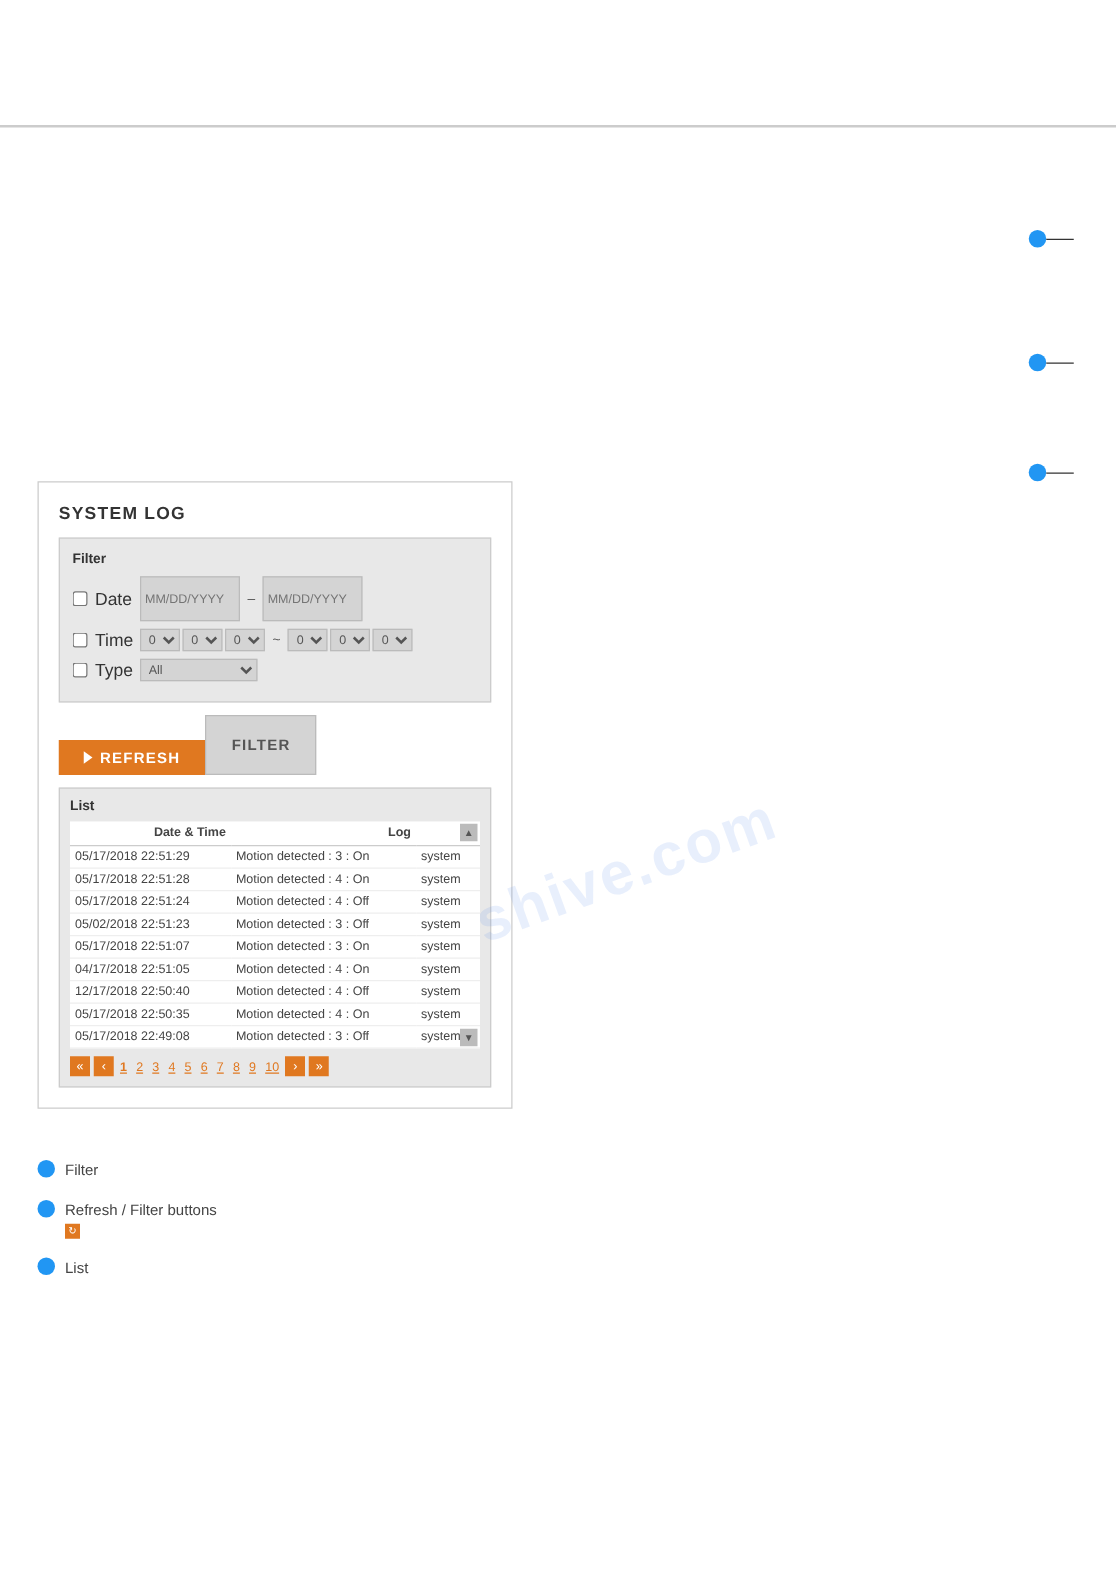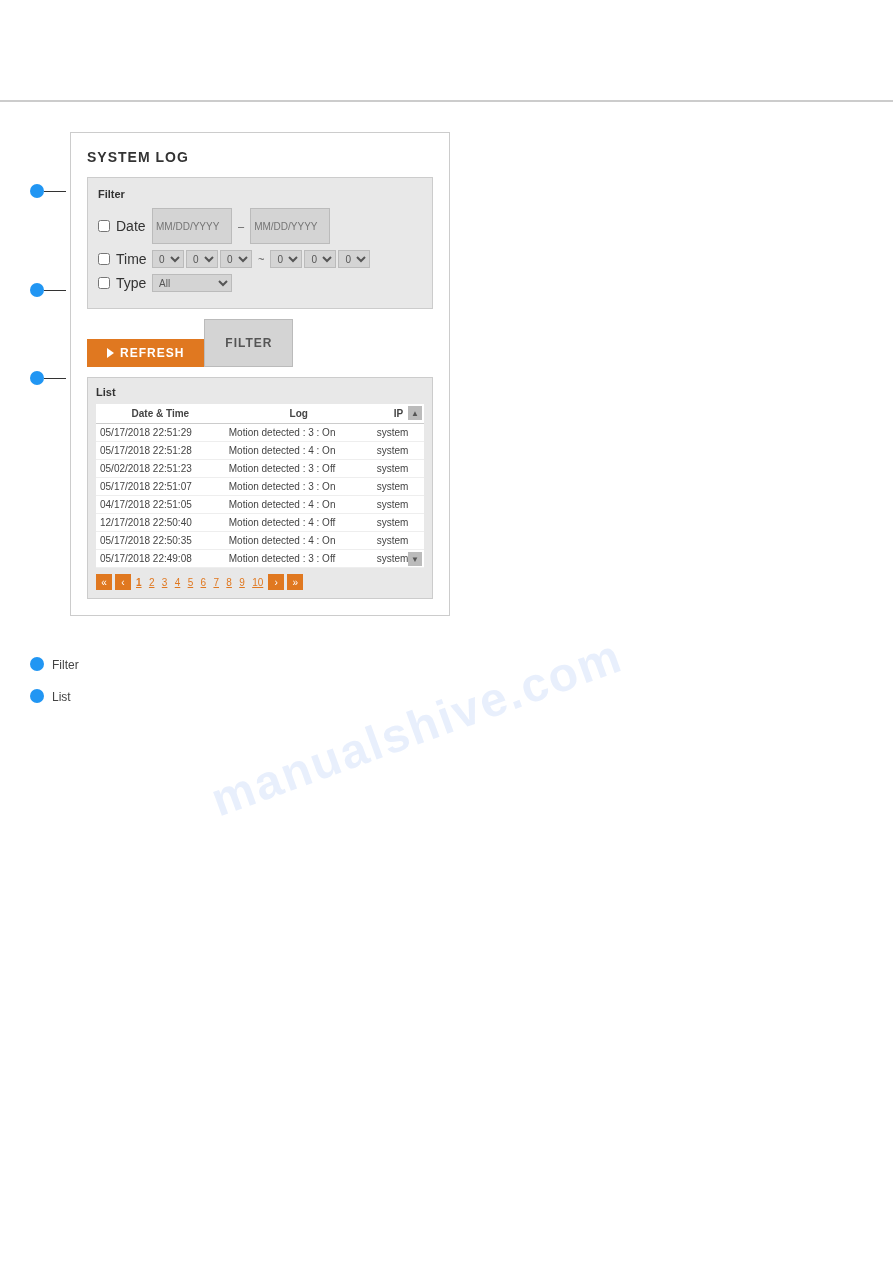--- a/index.html
+++ b/index.html
@@ -16,21 +16,21 @@
       position: relative;
     }
     .top-rule {
       width: 100%;
       height: 2px;
       background: #ccc;
       margin-top: 100px;
     }
     .main-content {
       display: flex;
-      flex-direction: row;
+      flex-direction: column;
       padding: 20px 30px;
       margin-top: 10px;
     }
     .annotation-dot {
       width: 14px;
       height: 14px;
       border-radius: 50%;
       background: #2196F3;
       margin-bottom: 0;
       flex-shrink: 0;
@@ -93,21 +93,21 @@
     }
     .filter-select {
       background: #d4d4d4;
       border: 1px solid #bbb;
       height: 18px;
       font-size: 10px;
       color: #555;
       padding: 0 2px;
     }
     .filter-select-wide {
-      width: 80px;
+      width: 94px;
     }
     .filter-tilde {
       font-size: 11px;
       color: #555;
     }
     .time-group {
       display: flex;
       align-items: center;
       gap: 2px;
     }
@@ -163,21 +163,21 @@
       width: 100%;
       border-collapse: collapse;
       background: #fff;
     }
     .list-table th {
       font-size: 10px;
       font-weight: bold;
       color: #444;
       border-bottom: 1px solid #ccc;
       padding: 4px 4px;
-      text-align: center;
+      text-align: right;
     }
     .list-table td {
       font-size: 10px;
       color: #444;
       padding: 3px 4px;
       border-bottom: 1px solid #eee;
     }
     .list-wrapper {
       position: relative;
       overflow: hidden;
@@ -394,20 +394,25 @@
       <td>05/17/2018 22:51:29</td>
       <td>Motion detected : 3 : On</td>
       <td>system</td>
     </tr>
                 <tr>
       <td>05/17/2018 22:51:28</td>
       <td>Motion detected : 4 : On</td>
       <td>system</td>
     </tr>
                 <tr>
+      <td>05/17/2018 22:51:24</td>
+      <td>Motion detected : 4 : Off</td>
+      <td>system</td>
+    </tr>
+                <tr>
       <td>05/02/2018 22:51:23</td>
       <td>Motion detected : 3 : Off</td>
       <td>system</td>
     </tr>
                 <tr>
       <td>05/17/2018 22:51:07</td>
       <td>Motion detected : 3 : On</td>
       <td>system</td>
     </tr>
                 <tr>
@@ -447,16 +452,24 @@
     </div>
   </div>
 
   <div class="bottom-annotations">
     <div class="annotation-item">
       <div class="dot"></div>
       <span class="text">Filter</span>
     </div>
     <div class="annotation-item">
       <div class="dot"></div>
+      <div>
+        <span class="text">Refresh / Filter buttons</span>
+        <br>
+        <span class="small-icon">↻</span>
+      </div>
+    </div>
+    <div class="annotation-item">
+      <div class="dot"></div>
       <span class="text">List</span>
     </div>
   </div>
 </div>
 
 </body></html>

